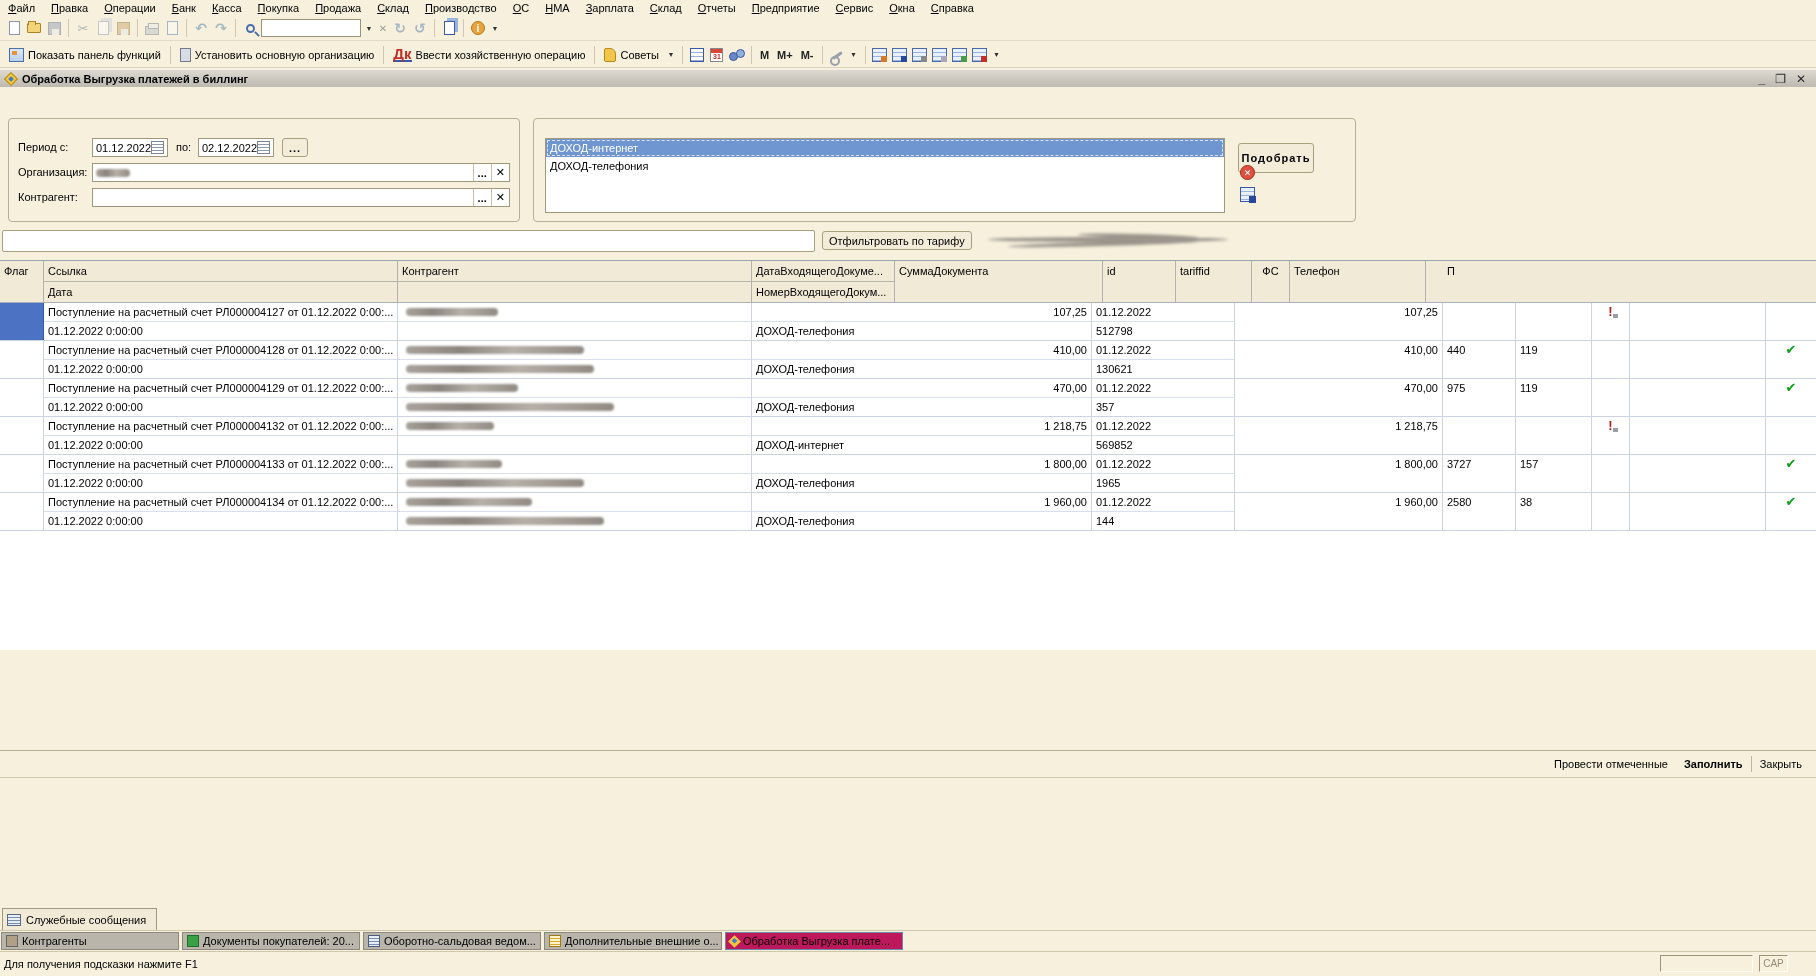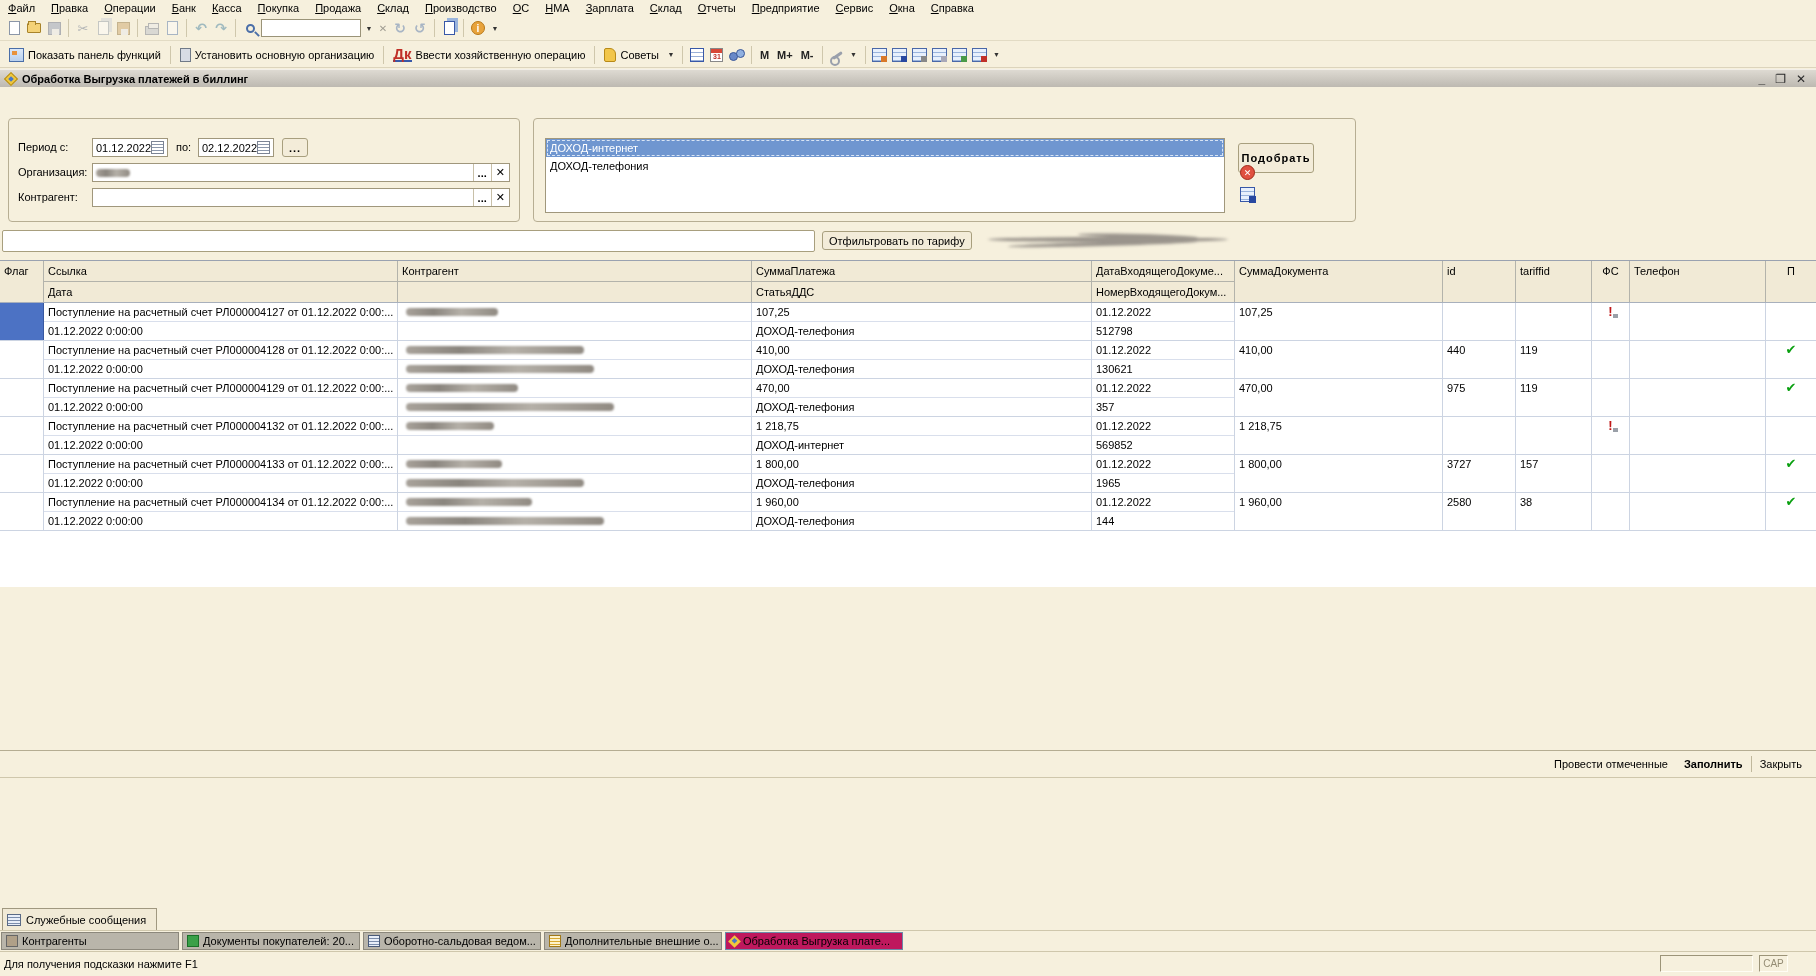--- a/index.html
+++ b/index.html
@@ -78,32 +78,32 @@
   #pickbtn { position:absolute; left:1238px; top:143px; width:76px; height:30px; }
   .redxic { position:absolute; left:1240px; top:165px; width:15px; height:15px; border-radius:50%; background:#e05040; border:1px solid #a02818; color:#fff; font-size:9px; font-weight:bold; display:flex; align-items:center; justify-content:center; }
   .saveic { position:absolute; left:1240px; top:187px; width:15px; height:15px; border:1px solid #3858a8; background:repeating-linear-gradient(#e8f0fc 0 3px,#9ab4dc 3px 4px); }
   .saveic::after{ content:""; position:absolute; right:-2px; bottom:-2px; width:7px; height:7px; background:#2848a0; }
   
   #tariffinput { position:absolute; left:2px; top:230px; width:813px; height:22px; background:#fff; border:1px solid #a89f7e; border-radius:2px; }
   #tariffbtn { position:absolute; left:822px; top:231px; height:19px; }
   .scribble { position:absolute; left:988px; top:233px; width:240px; height:16px; filter:blur(1.5px); }
   .scribble i { position:absolute; display:block; background:#9a948c; border-radius:50%; }
   
-  #tablewrap { position:absolute; left:0; top:260px; width:1816px; height:327px; background:#fff; border-top:1px solid #9aa2b0; }
+  #tablewrap { position:absolute; left:0; top:260px; width:1816px; height:390px; background:#fff; border-top:1px solid #9aa2b0; }
   .hrow { display:flex; height:42px; background:#f1ead6; border-bottom:1px solid #a8b0bc; }
   .hcell { border-right:1px solid #b3b3ab; overflow:hidden; white-space:nowrap; }
   .hcell.single { line-height:20px; padding:0 4px; }
   .hcell.double > div { height:21px; line-height:21px; padding:0 4px; }
   .hcell.double > div:first-child { border-bottom:1px solid #b3b3ab; }
   .trow { display:flex; height:38px; border-bottom:1px solid #ccd4e2; background:#fff; }
   .tcell { border-right:1px solid #ccd4e2; overflow:hidden; }
   .tcell.two > div { height:19px; line-height:18px; padding:0 4px; white-space:nowrap; overflow:hidden; }
   .tcell.two > div.l1 { border-bottom:1px solid #d9dfec; }
   .tcell.one { line-height:18px; padding:0 4px; white-space:nowrap; }
-  .num { text-align:left; }
+  .num { text-align:right; }
   .w-flag{width:44px} .w-link{width:354px} .w-contr{width:354px} .w-sum{width:340px}
   .w-ind{width:143px} .w-doc{width:208px} .w-id{width:73px} .w-tar{width:76px}
   .w-fs{width:38px; text-align:center;} .w-ph{width:136px} .w-p{width:50px; border-right:none; text-align:center;}
   .flagsel { background:#4c72c4; border-right:1px solid #3858a0; }
   .redact { height:8px; margin:5px 4px 0 4px; background:linear-gradient(90deg,#a8a29a,#8a857e 30%,#b5b0a8 60%,#908a82); border-radius:4px; filter:blur(1px); }
   .checkic { color:#0aa010; font-weight:bold; font-size:13px; }
   .erric { color:#c01818; font-weight:bold; font-size:13px; position:relative; }
   .erric::after { content:""; position:absolute; right:-5px; bottom:1px; width:5px; height:4px; background:#9aa0a8; }
   
   #footline1 { position:absolute; left:0; top:750px; width:100%; height:1px; background:#b5ad92; }
@@ -334,24 +334,20 @@
   <div id="tablewrap">
     <div class="hrow">
       <div class="hcell single w-flag">Флаг</div>
       <div class="hcell double w-link">
         <div>Ссылка</div>
         <div>Дата</div>
       </div>
       <div class="hcell double w-contr">
         <div>Контрагент</div>
       </div>
-      <div class="hcell double w-sum">
-        <div>СуммаПлатежа</div>
-        <div>СтатьяДДС</div>
-      </div>
       <div class="hcell double w-ind">
         <div>ДатаВходящегоДокуме...</div>
         <div>НомерВходящегоДокум...</div>
       </div>
       <div class="hcell single w-doc">СуммаДокумента</div>
       <div class="hcell single w-id">id</div>
       <div class="hcell single w-tar">tariffid</div>
       <div class="hcell single w-fs">ФС</div>
       <div class="hcell single w-ph">Телефон</div>
       <div class="hcell single w-p">П</div>

